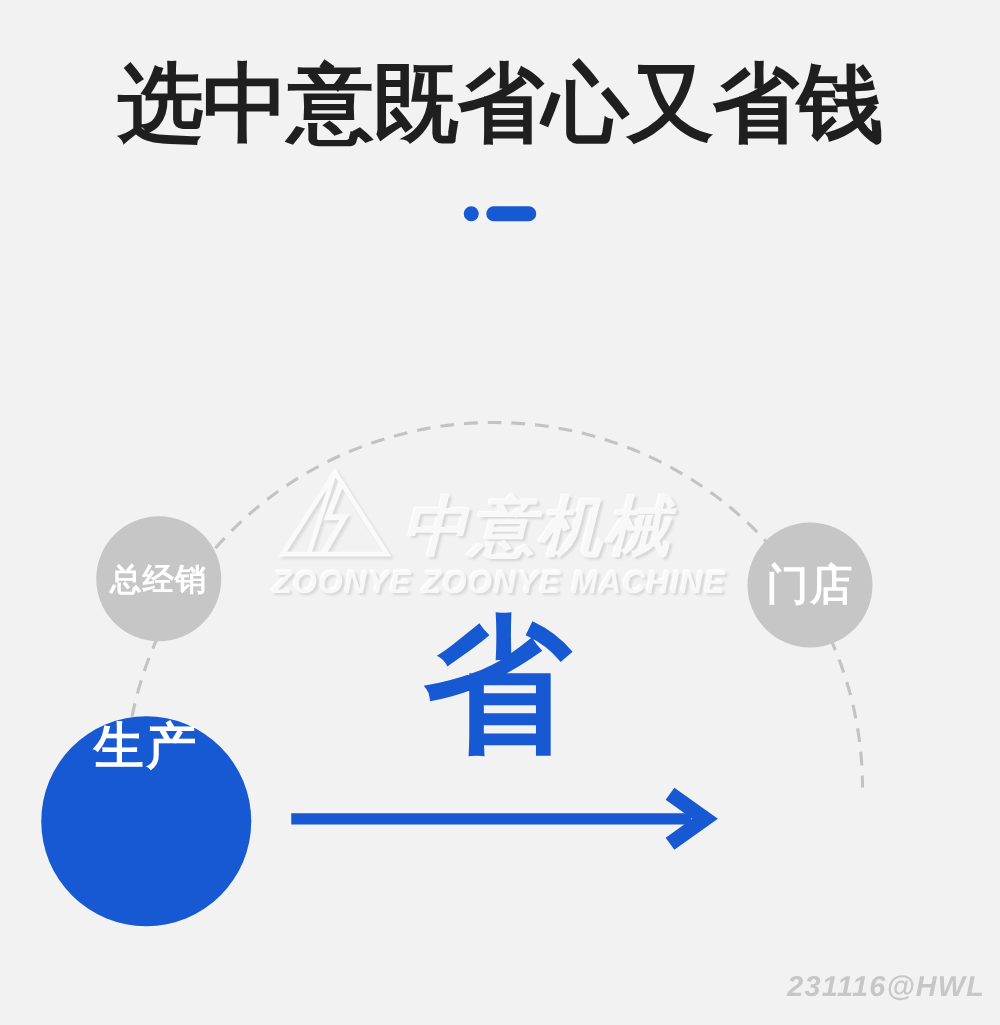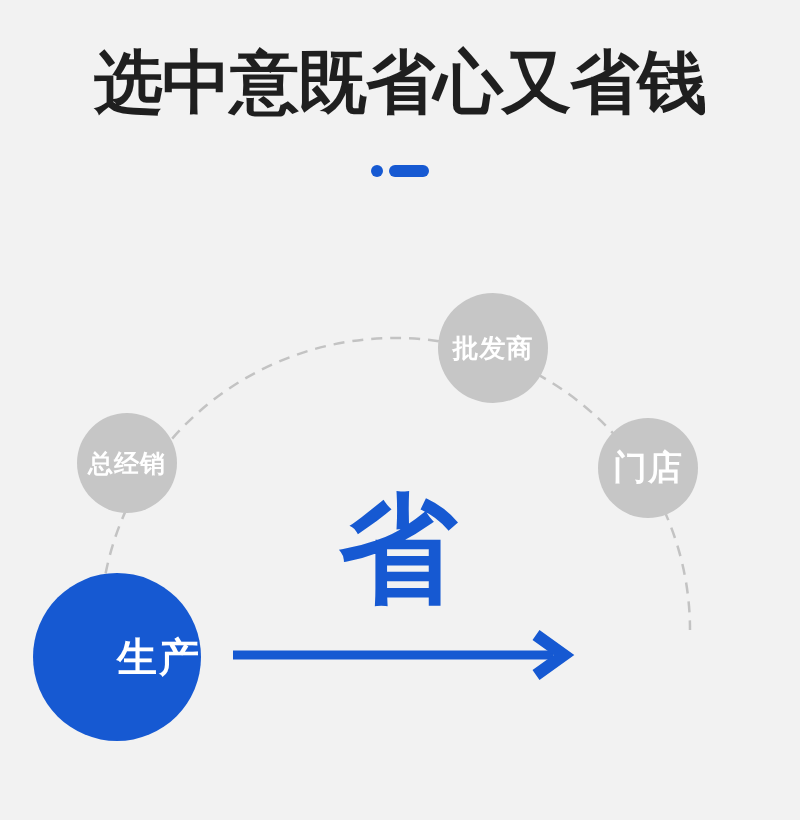--- a/index.html
+++ b/index.html
@@ -50,21 +50,21 @@
   .wm-en{font-size:25px;letter-spacing:1px;margin-top:4px;white-space:nowrap;}
   
   .save{
     position:absolute;left:328px;top:488px;width:140px;
     text-align:center;font-size:118px;line-height:1.05;
     font-weight:900;color:#1659d2;
   }
   
   .bnode{
     position:absolute;border-radius:50%;background:#1659d2;
-    display:flex;align-items:center;justify-content:flex-end;
+    display:flex;flex-direction:column;align-items:center;justify-content:flex-start;
     color:#ffffff;font-weight:bold;
   }
   .bnode.producer{left:33px;top:573px;width:168px;height:168px;font-size:40px;line-height:1.2;letter-spacing:2px;}
   .bnode.consumer{left:594px;top:571px;width:172px;height:172px;font-size:42px;letter-spacing:1px;}
   
   .arrow-svg{position:absolute;left:228px;top:620px;width:350px;height:70px;}
   .arrow-shaft{stroke:#1659d2;stroke-width:9;}
   .arrow-head{fill:none;stroke:#1659d2;stroke-width:12;}
   
   .credit{
@@ -85,36 +85,43 @@
     <span class="bar"></span>
   </div>
 
   <svg class="arc-svg" viewBox="0 0 800 820">
     <path class="arc-path" d="M 100 630 A 295 292 0 0 1 690 630"></path>
   </svg>
 
   <div class="gnode n1">
     <span>总经销</span>
   </div>
-  <div class="gnode n3">
-    <span>批发商</span>
-  </div>
   <div class="gnode n4">
     <span>门店</span>
   </div>
 
   <div class="watermark">
+    <div class="wm-row">
+      <svg class="wm-logo" width="96" height="76" viewBox="0 0 100 80">
+        <path d="M8 75 L52 6 L96 75 Z" fill="none" stroke="#fafafa" stroke-width="4"></path>
+        <path d="M52 6 L30 75" fill="none" stroke="#fafafa" stroke-width="4"></path>
+        <path d="M58 14 L46 44 L60 44 L42 75" fill="none" stroke="#fafafa" stroke-width="5"></path>
+      </svg>
+      <span class="wm-cn">中意机械</span>
+    </div>
+    <div class="wm-en">ZOONYE ZOONYE  MACHINE</div>
   </div>
 
   <div class="save">省</div>
 
   <div class="bnode producer">
     <span>生产</span>
   </div>
 
   <svg class="arrow-svg" viewBox="0 0 350 70">
     <line class="arrow-shaft" x1="5" y1="35" x2="325" y2="35"></line>
     <polyline class="arrow-head" points="308,15 336,35 308,55"></polyline>
   </svg>
 
 
+  <div class="credit">231116@HWL</div>
 
 </div>
 
 </body></html>

